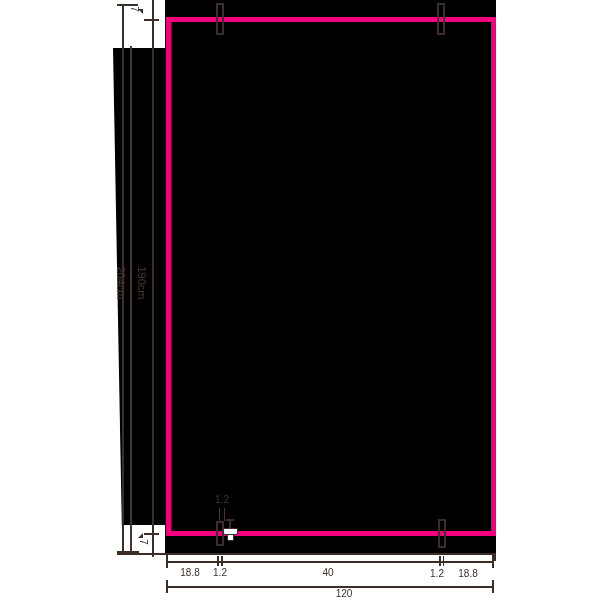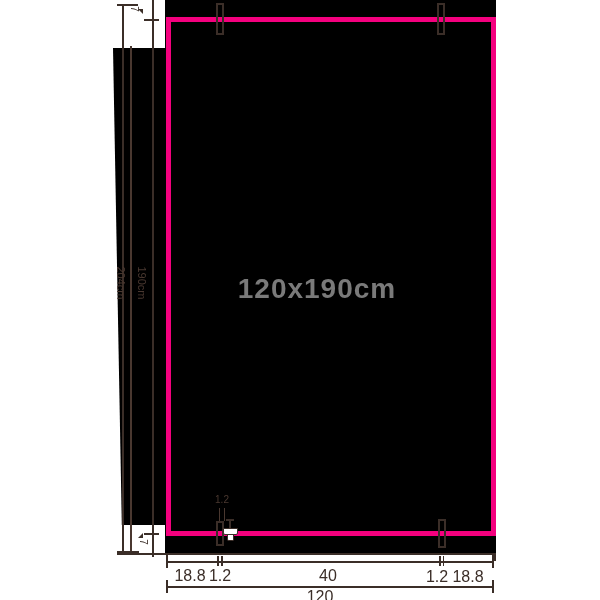--- a/index.html
+++ b/index.html
@@ -20,21 +20,21 @@
   .ln-dim{background:#4A3830;} 
   
   .title{left:317px;top:289px;transform:translate(-50%,-50%);
     font-size:28px;font-weight:bold;color:#7A7A7A;letter-spacing:1px;white-space:nowrap;}
   
   .vlabel{transform:translate(-50%,-50%) rotate(90deg);white-space:nowrap;
     font-size:11px;color:#3B2E28;line-height:1;}
   .vlabel.on-black{color:#4A3830;}
   .small{font-size:10px;}
   
-  .blabel{transform:translateX(-50%);font-size:16px;color:#3B2E28;line-height:1;white-space:nowrap;}
+  .blabel{transform:translateX(-50%);font-size:10px;color:#3B2E28;line-height:1;white-space:nowrap;}
   .blabel.on-black{color:#4A3830;font-size:10px;}
   
   .tick-rect{box-sizing:border-box;border:2px solid #3B2E28;background:transparent;}
   
   .dart-down{width:0;height:0;border-top:5px solid #3B2E28;border-left:5px solid transparent;}
   .dart-up{width:0;height:0;border-bottom:5px solid #3B2E28;border-left:5px solid transparent;}
   
   .clamp-bar{left:223px;top:528px;width:15px;height:7px;background:#fff;
     border:1px solid #3B2E28;border-radius:1px 1px 2px 2px;box-sizing:border-box;}
   .clamp-stem{left:227px;top:535px;width:7px;height:6px;background:#fff;
@@ -42,21 +42,20 @@
 </style>
 </head>
 <body>
 
 <div id="canvas">
 
   <div class="abs shadow-strip"></div>
   <div class="abs banner-bleed"></div>
   <div class="abs pink-rect"></div>
 
-  <div class="abs title">120x190cm</div>
 
   <div class="abs ln" style="left:122px;top:4px;width:2px;height:549px;"></div>
   <div class="abs ln-dim" style="left:130px;top:46px;width:2px;height:506px;"></div>
   <div class="abs ln" style="left:152px;top:0;width:2px;height:557px;"></div>
 
   <div class="abs ln" style="left:117px;top:4px;width:21px;height:2px;"></div>
   <div class="abs ln" style="left:144px;top:19px;width:15px;height:2px;"></div>
   <div class="abs ln" style="left:144px;top:533px;width:15px;height:2px;"></div>
   <div class="abs ln" style="left:117px;top:551px;width:22px;height:2px;"></div>
 
@@ -94,15 +93,15 @@
 
   <div class="abs blabel" style="left:190px;top:568px;">18.8</div>
   <div class="abs blabel" style="left:220px;top:568px;">1.2</div>
   <div class="abs blabel" style="left:328px;top:568px;">40</div>
   <div class="abs blabel" style="left:437px;top:569px;">1.2</div>
   <div class="abs blabel" style="left:468px;top:569px;">18.8</div>
 
   <div class="abs ln" style="left:167px;top:586px;width:326px;height:2px;"></div>
   <div class="abs ln" style="left:166px;top:580px;width:2px;height:13px;"></div>
   <div class="abs ln" style="left:492px;top:580px;width:2px;height:13px;"></div>
-  <div class="abs blabel" style="left:320px;top:589px;">120</div>
+  <div class="abs blabel" style="left:344px;top:589px;">120</div>
 
 </div>
 
 </body></html>

